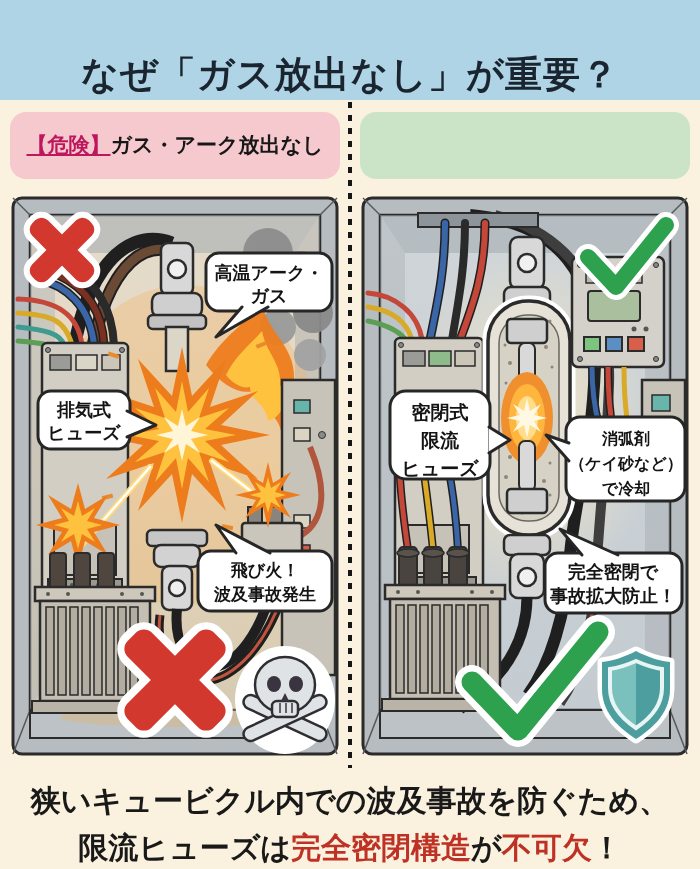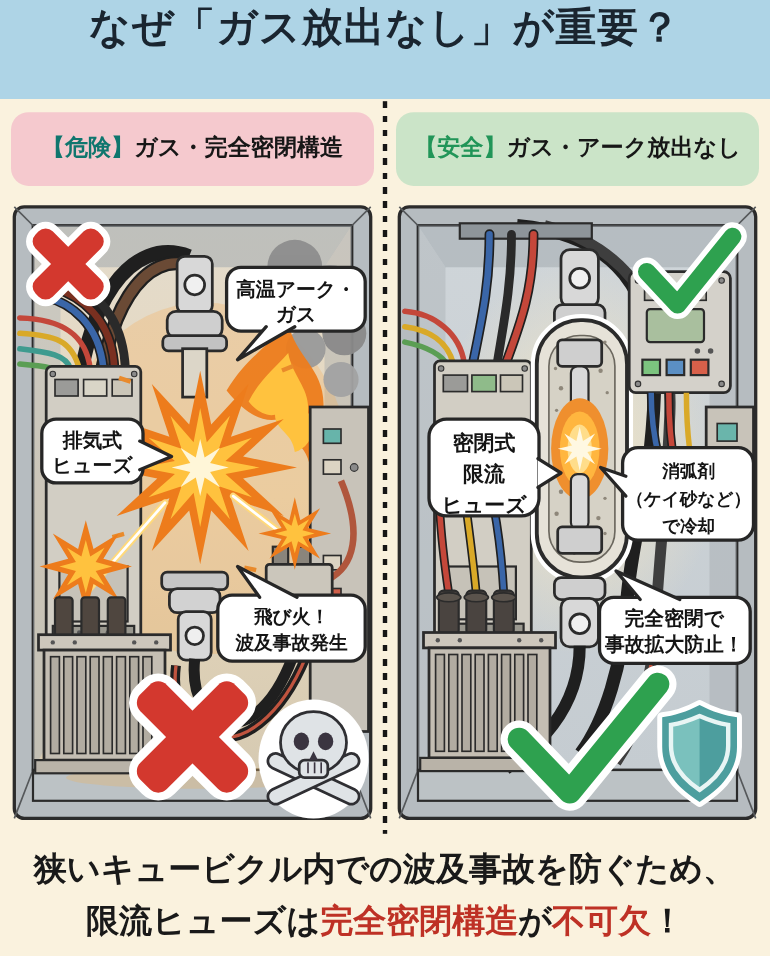--- a/index.html
+++ b/index.html
@@ -3,22 +3,22 @@
 <meta charset="utf-8">
 <style>
   html,body{margin:0;padding:0;}
   body{
     width:700px;height:869px;overflow:hidden;
     background:#FAF2DE;
     font-family:"Liberation Sans","DejaVu Sans",sans-serif;
     color:#1a1a1a;
   }
   .header{
-    height:90px;background:#AED4E6;
-    display:flex;align-items:flex-start;justify-content:center;
+    height:100px;background:#AED4E6;
+    display:flex;align-items:flex-end;justify-content:center;
   }
   .header h1{
     margin:0;font-size:37px;font-weight:800;color:#1A2530;letter-spacing:1px;
   }
   .panels{
     position:relative;
     display:flex;
     padding:12px 10px 0 10px;
     column-gap:20px;
   }
@@ -27,21 +27,21 @@
     background:repeating-linear-gradient(to bottom,#161616 0 6px,transparent 6px 13px);
   }
   .panel{width:330px;}
   .panel-label{
     height:67px;border-radius:16px;
     display:flex;flex-direction:column;justify-content:center;
     text-align:center;font-size:21px;font-weight:800;line-height:1.45;color:#171717;
   }
   .label-danger{background:#F5C9CE;}
   .label-safe{background:#CBE4C8;}
-  .tag-danger{color:#0f766e;}
+  .tag-danger{color:#be185d;text-decoration:underline;}
   .tag-safe{color:#219558;}
   .illu{display:block;margin-top:16px;}
   .bubble{fill:#ffffff;stroke:#262626;stroke-width:3;}
   .bubble-tail{fill:#ffffff;stroke:#262626;stroke-width:3;stroke-linejoin:round;stroke-linecap:round;}
   .bubble-text{font-weight:800;fill:#141414;text-anchor:middle;
     font-family:"Liberation Sans","DejaVu Sans",sans-serif;}
   .footer{
     padding-top:8px;text-align:center;
     font-size:30px;font-weight:800;line-height:1.55;color:#191919;
   }
@@ -52,21 +52,21 @@
 
 <div class="header">
   <h1>なぜ「ガス放出なし」が重要？</h1>
 </div>
 
 <div class="panels">
   <div class="divider"></div>
 
   <div class="panel">
     <div class="panel-label label-danger">
-      <div><span class="tag-danger">【危険】</span><span>ガス・完全密閉構造</span></div>
+      <div><span class="tag-danger">【危険】</span><span>ガス・アーク放出なし</span></div>
     </div>
 
     <svg class="illu" width="330" height="575" viewBox="0 0 330 575">
       <defs>
         <linearGradient id="warmIn" x1="0" y1="0" x2="0" y2="1">
           <stop offset="0" stop-color="#E3DBCC"></stop>
             <stop offset="0.5" stop-color="#E7D8BC"></stop>
             <stop offset="1" stop-color="#D6CAB2"></stop>
         </linearGradient>
       </defs>
@@ -253,21 +253,20 @@
         <rect class="bubble" x="188" y="356" width="134" height="60" rx="13"></rect>
         <path class="bubble-tail" d="M226,358 L206,330 L260,358"></path>
         <text class="bubble-text" x="255" y="381" font-size="17">飛び火！</text>
         <text class="bubble-text" x="255" y="405" font-size="17">波及事故発生</text>
       </g>
     </svg>
   </div>
 
   <div class="panel">
     <div class="panel-label label-safe">
-      <div><span class="tag-safe">【安全】</span><span>ガス・アーク放出なし</span></div>
     </div>
 
     <svg class="illu" width="330" height="575" viewBox="0 0 330 575">
       <defs>
         <linearGradient id="coolIn" x1="0" y1="0" x2="0" y2="1">
           <stop offset="0" stop-color="#CFD5D9"></stop>
             <stop offset="1" stop-color="#C5CCD1"></stop>
         </linearGradient>
         <radialGradient id="creamGlow" cx="0.5" cy="0.5" r="0.5">
           <stop offset="0" stop-color="#F7E8C4" stop-opacity="0.95"></stop>

